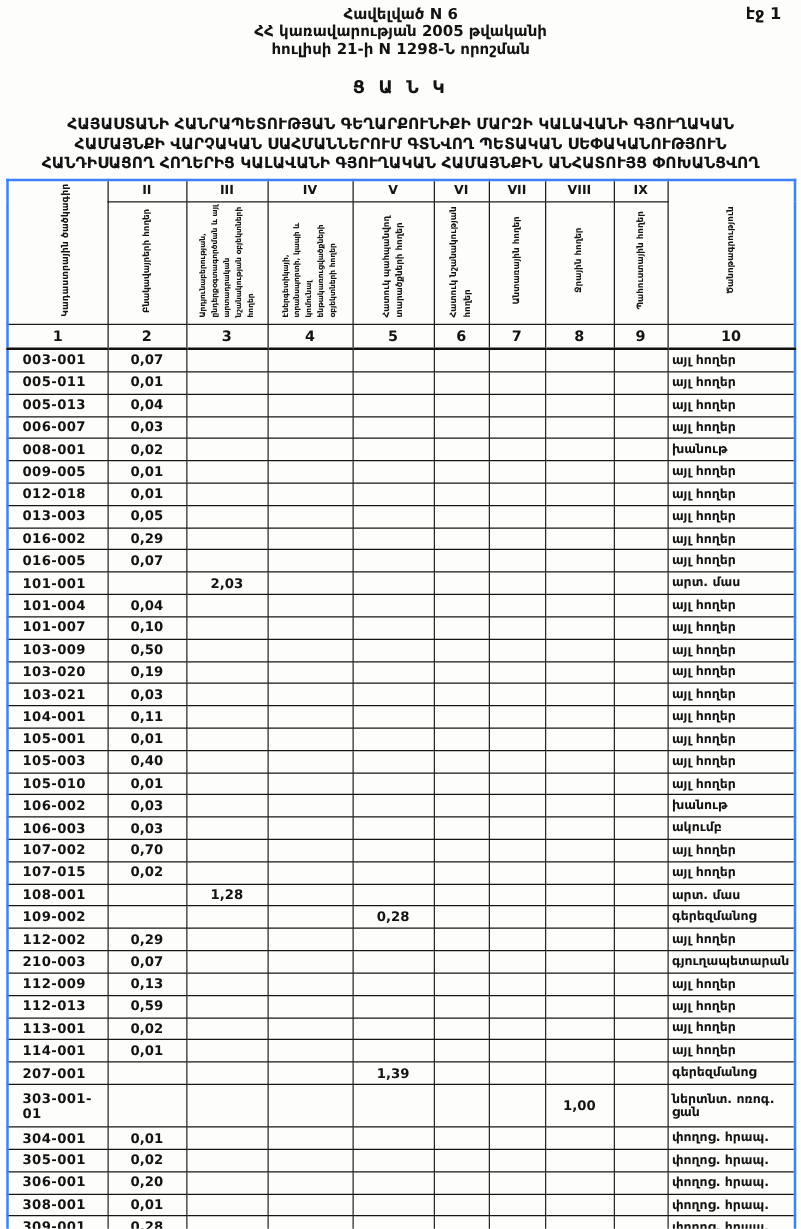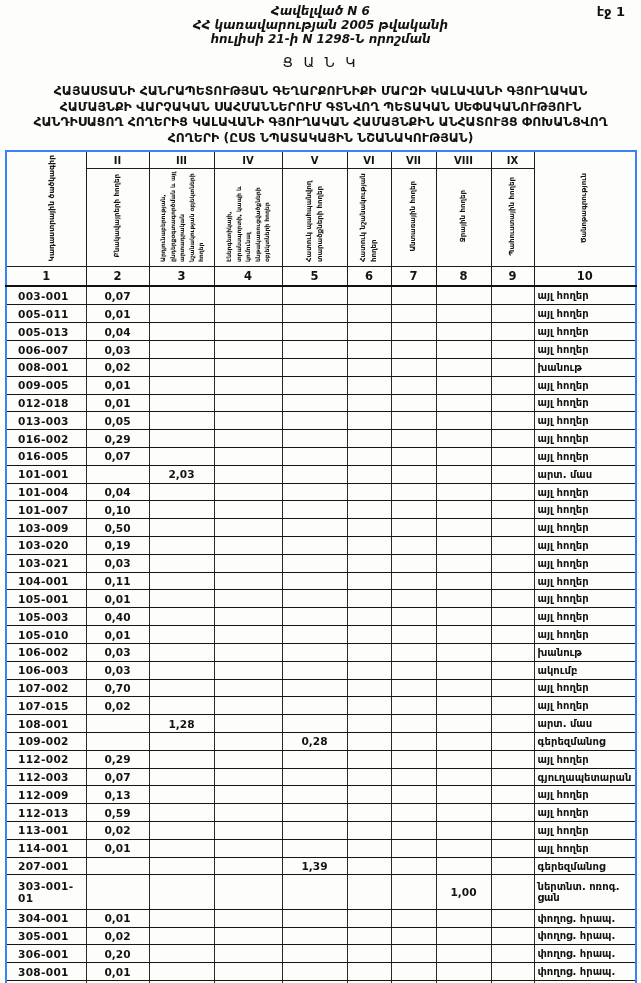--- a/index.html
+++ b/index.html
@@ -3,23 +3,23 @@
 <meta charset="utf-8">
 <style>
   html,body{margin:0;padding:0;}
   body{
     width:641px;height:983px;overflow:hidden;
     background:#fdfdfb;color:#131313;
     font-family:"DejaVu Sans", sans-serif;
     -webkit-font-smoothing:antialiased;
   }
   .header{position:relative;text-align:center;padding-top:4px;}
-  .h-line{font-size:12px;font-weight:bold;line-height:1.18;font-style:italic;}
+  .h-line{font-size:12px;font-weight:bold;line-height:1.18;}
   .page-num{position:absolute;top:4px;right:16px;font-size:13px;font-weight:bold;}
-  .list-title{text-align:center;font-size:14px;font-weight:normal;margin-top:8px;letter-spacing:3px;}
+  .list-title{text-align:center;font-size:14px;font-weight:bold;margin-top:16px;letter-spacing:3px;}
   .doc-title{text-align:center;font-size:12.4px;font-weight:bold;line-height:1.25;margin-top:13px;padding:0 4px;}
   .doc-title div{white-space:nowrap;}
 
   table.sheet{
     border-collapse:collapse;table-layout:fixed;
     width:632px;height:850px;margin:5px 0 0 5px;
     border:2px solid #3b82f6;
   }
   td{border:1.4px solid #1d1d1d;padding:0;overflow:hidden;}
   tr.numeral-row td{height:16px;font-size:10px;font-weight:bold;text-align:center;vertical-align:middle;}
@@ -54,21 +54,20 @@
   <div class="h-line">հուլիսի 21-ի N 1298-Ն որոշման</div>
   <div class="page-num">էջ 1</div>
 </div>
 
 <div class="list-title">Ց Ա Ն Կ</div>
 
 <div class="doc-title">
   <div>ՀԱՅԱՍՏԱՆԻ ՀԱՆՐԱՊԵՏՈՒԹՅԱՆ  ԳԵՂԱՐՔՈՒՆԻՔԻ ՄԱՐԶԻ  ԿԱԼԱՎԱՆԻ ԳՅՈՒՂԱԿԱՆ</div>
   <div>ՀԱՄԱՅՆՔԻ ՎԱՐՉԱԿԱՆ ՍԱՀՄԱՆՆԵՐՈՒՄ  ԳՏՆՎՈՂ  ՊԵՏԱԿԱՆ ՍԵՓԱԿԱՆՈՒԹՅՈՒՆ</div>
   <div>ՀԱՆԴԻՍԱՑՈՂ ՀՈՂԵՐԻՑ ԿԱԼԱՎԱՆԻ ԳՅՈՒՂԱԿԱՆ ՀԱՄԱՅՆՔԻՆ ԱՆՀԱՏՈՒՅՑ ՓՈԽԱՆՑՎՈՂ</div>
-  <div>ՀՈՂԵՐԻ  (ԸՍՏ ՆՊԱՏԱԿԱՅԻՆ ՆՇԱՆԱԿՈՒԹՅԱՆ)</div>
 </div>
 
 <table class="sheet">
   <colgroup>
     <col style="width:80px">
       <col style="width:63px">
       <col style="width:65px">
       <col style="width:68px">
     <col style="width:65px">
       <col style="width:44px">
@@ -460,21 +459,21 @@
         <td class="val"></td>
         <td class="val"></td>
         <td class="val"></td>
         <td class="val"></td>
         <td class="val"></td>
         <td class="val"></td>
         <td class="note">այլ հողեր</td>
       </tr>
 
       <tr>
-        <td class="code">112-003</td>
+        <td class="code">210-003</td>
         <td class="val">0,07</td>
         <td class="val"></td>
         <td class="val"></td>
         <td class="val"></td>
         <td class="val"></td>
         <td class="val"></td>
         <td class="val"></td>
         <td class="val"></td>
         <td class="note">գյուղապետարան</td>
       </tr>

